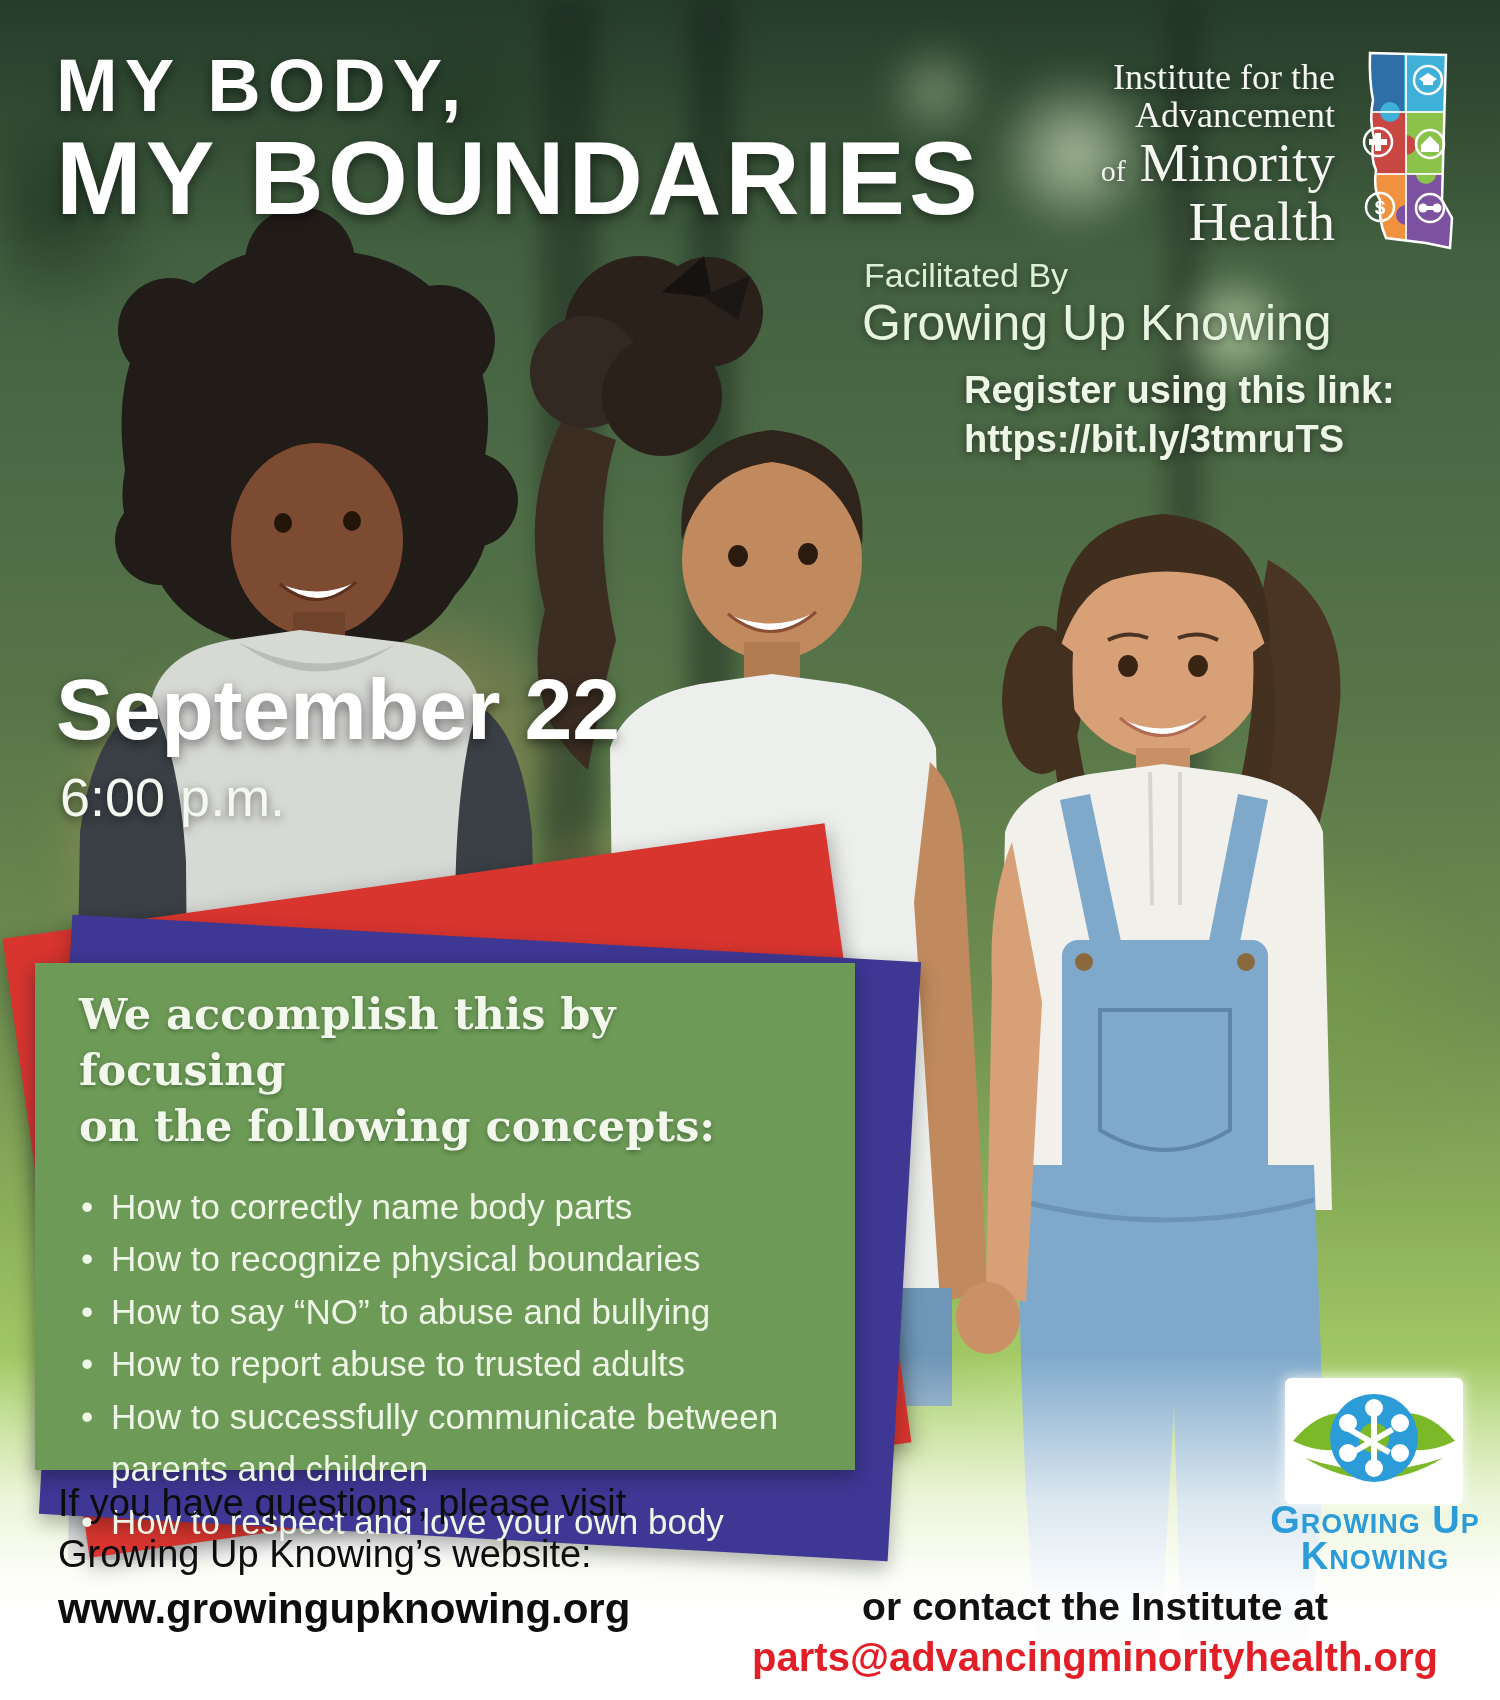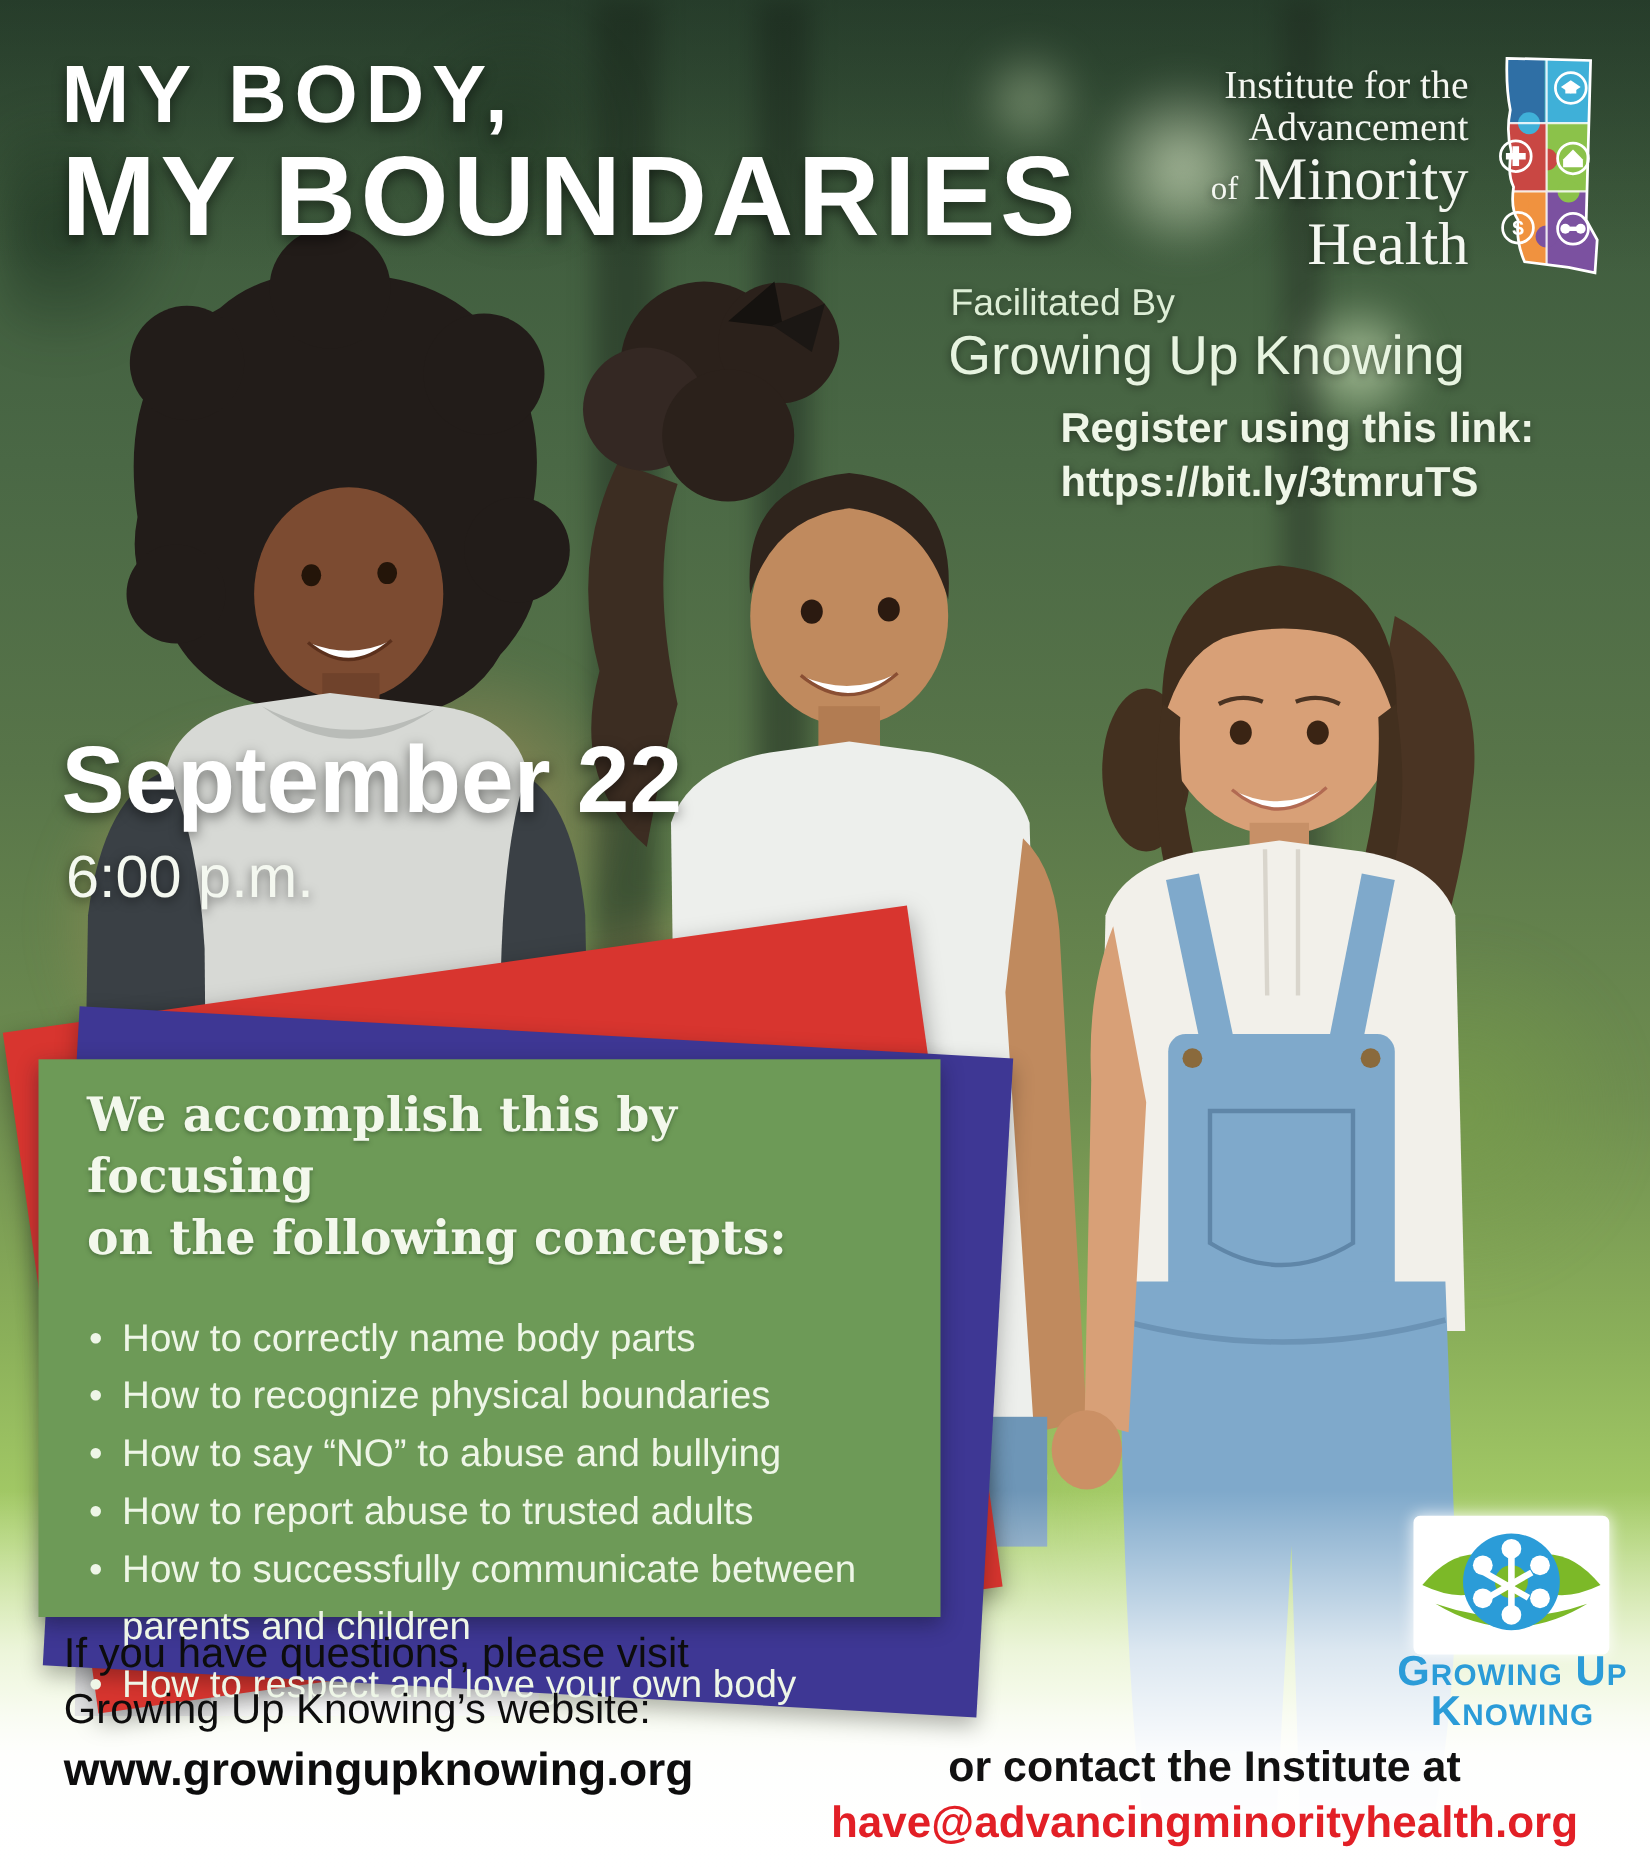--- a/index.html
+++ b/index.html
@@ -69,21 +69,21 @@
   .register{left:928px;top:366px;color:#eef6e7;font-size:38px;font-weight:bold;
     line-height:1.3;text-shadow:0 2px 8px rgba(0,0,0,.5);margin-left:36px;}
 
   .date{left:56px;top:660px;color:#fff;font-size:86px;font-weight:bold;
     text-shadow:0 4px 12px rgba(0,0,0,.5);}
   .time{left:60px;top:766px;color:#f4f8f0;font-size:54px;
     text-shadow:0 3px 10px rgba(0,0,0,.5);}
 
   .concepts-heading{color:#f3f8ec;font-family:"DejaVu Serif","Liberation Serif",serif;
     font-weight:bold;font-size:43px;line-height:1.3;text-shadow:0 2px 4px rgba(40,70,35,.5);}
-  .concepts-list{margin:36px 0 0 0;padding:0;list-style:none;color:#eef6e7;
+  .concepts-list{margin:26px 0 0 0;padding:0;list-style:none;color:#eef6e7;
     font-size:35px;line-height:1.5;}
   .concepts-list li{position:relative;padding-left:32px;}
   .concepts-list li::before{content:"\2022";position:absolute;left:2px;top:0;}
 
   .footer-left{left:58px;top:1478px;color:#0d0d0d;font-size:38px;line-height:1.35;}
   .footer-left .url{font-size:42px;font-weight:bold;}
   .footer-right{left:742px;top:1583px;width:706px;text-align:center;
     font-size:39px;font-weight:bold;color:#111;line-height:1.25;}
   .footer-right .email{font-size:40px;color:var(--email-red,#e21f26);}
 
@@ -269,21 +269,21 @@
   <div class="abs date">September 22</div>
   <div class="abs time">6:00 p.m.</div>
 
   <div class="abs footer-left">
     <div>If you have questions, please visit</div>
     <div>Growing Up Knowing’s website:</div>
     <div class="url">www.growingupknowing.org</div>
   </div>
   <div class="abs footer-right">
     <div>or contact the Institute at</div>
-    <div class="email">have@advancingminorityhealth.org</div>
+    <div class="email">parts@advancingminorityhealth.org</div>
   </div>
 
   <div class="abs guk-box">
     <svg width="178" height="126" viewBox="0 0 178 126">
       <path d="M8,63 Q45,18 89,45 Q60,88 8,63 Z" fill="#7cb928"></path>
       <path d="M170,63 Q133,18 89,45 Q118,88 170,63 Z" fill="#7cb928"></path>
       <path d="M20,80 Q89,122 158,80 Q89,104 20,80 Z" fill="#7cb928"></path>
       <circle cx="89" cy="60" r="44" fill="#2b9cd8"></circle>
       <circle cx="89" cy="60" r="15" fill="#7cb928"></circle>
       <g fill="#ffffff">

